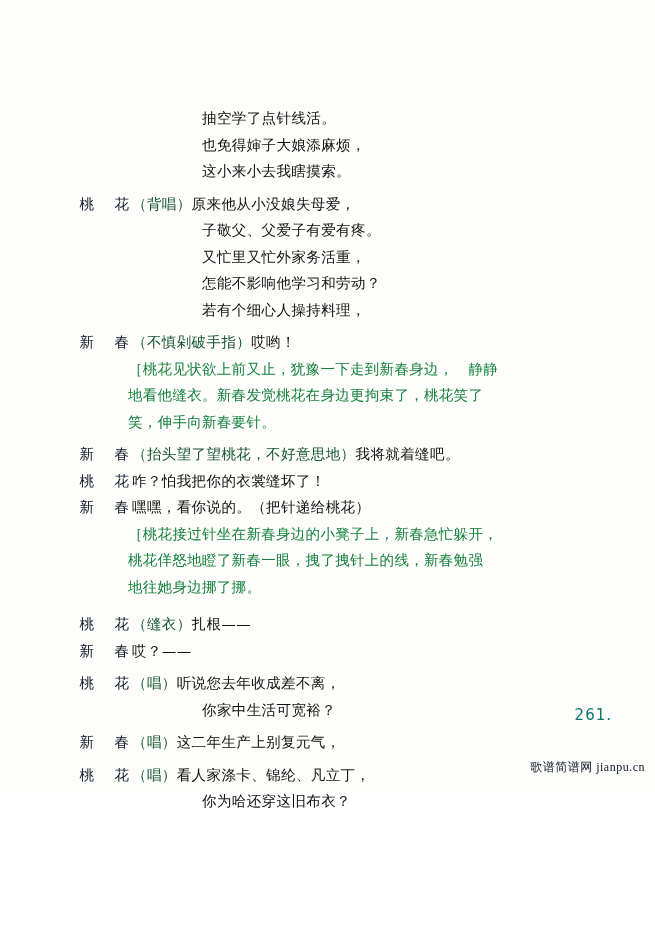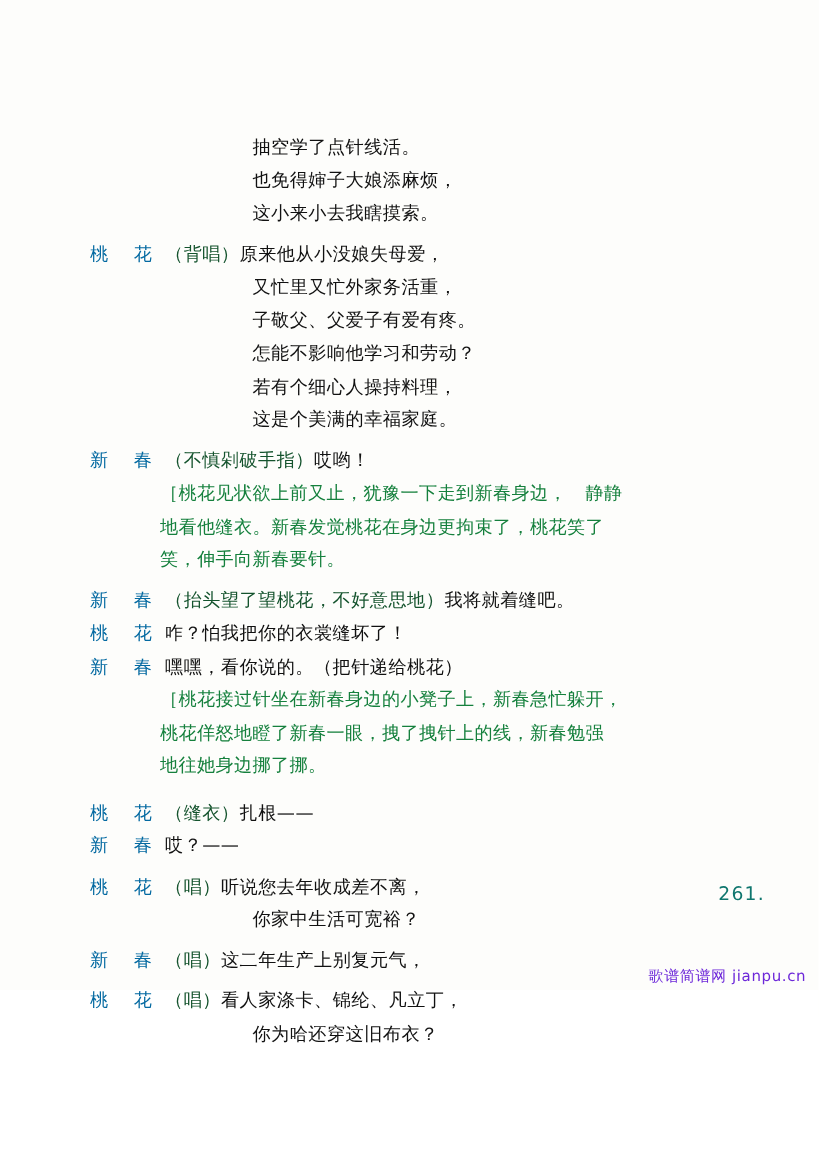--- a/index.html
+++ b/index.html
@@ -33,24 +33,24 @@
     align-items: flex-start;
     font-size: 14.5px;
     line-height: 26.5px;
     color: #111111;
     letter-spacing: 0.4px;
     white-space: pre;
   }
   .speaker {
     width: 60px;
     flex: 0 0 60px;
-    text-align: left;
+    text-align: right;
     font-size: 14.5px;
     letter-spacing: 3px;
-    color: #0369a1;
+    color: #0f172a;
   }
   .paren {
     flex: 0 0 auto;
     font-size: 14.5px;
     color: #14532d;
   }
   .text {
     flex: 1 1 auto;
     font-size: 14.5px;
     color: #111111;
@@ -73,24 +73,25 @@
     position: absolute;
     right: 43px;
     bottom: 68px;
     font-size: 15px;
     color: #0f766e;
     letter-spacing: 1px;
   }
   .watermark {
     position: absolute;
     right: 10px;
-    bottom: 2px;
+    bottom: 16px;
     font-size: 12px;
-    color: #6d28d9;
+    color: #0f172a;
     letter-spacing: 0.5px;
+    font-family: Liberation Serif, serif;
   }
 </style>
 </head>
 <body>
 
 <div class="page">
 
   <div class="script-body">
 
     <div class="line indent-2">
@@ -104,33 +105,30 @@
     </div>
 
     <div class="gap-sm"></div>
 
     <div class="line indent-0">
       <span class="speaker">桃　花</span>
       <span class="paren">（背唱）</span>
       <span class="text">原来他从小没娘失母爱，</span>
     </div>
     <div class="line indent-2">
+      <span class="text">子敬父、父爱子有爱有疼。</span>
+    </div>
+    <div class="line indent-2">
       <span class="text">又忙里又忙外家务活重，</span>
     </div>
     <div class="line indent-2">
-      <span class="text">子敬父、父爱子有爱有疼。</span>
-    </div>
-    <div class="line indent-2">
       <span class="text">怎能不影响他学习和劳动？</span>
     </div>
     <div class="line indent-2">
       <span class="text">若有个细心人操持料理，</span>
-    </div>
-    <div class="line indent-2">
-      <span class="text">这是个美满的幸福家庭。</span>
     </div>
 
     <div class="gap-sm"></div>
 
     <div class="line indent-0">
       <span class="speaker">新　春</span>
       <span class="paren">（不慎剁破手指）</span>
       <span class="text">哎哟！</span>
     </div>
 

